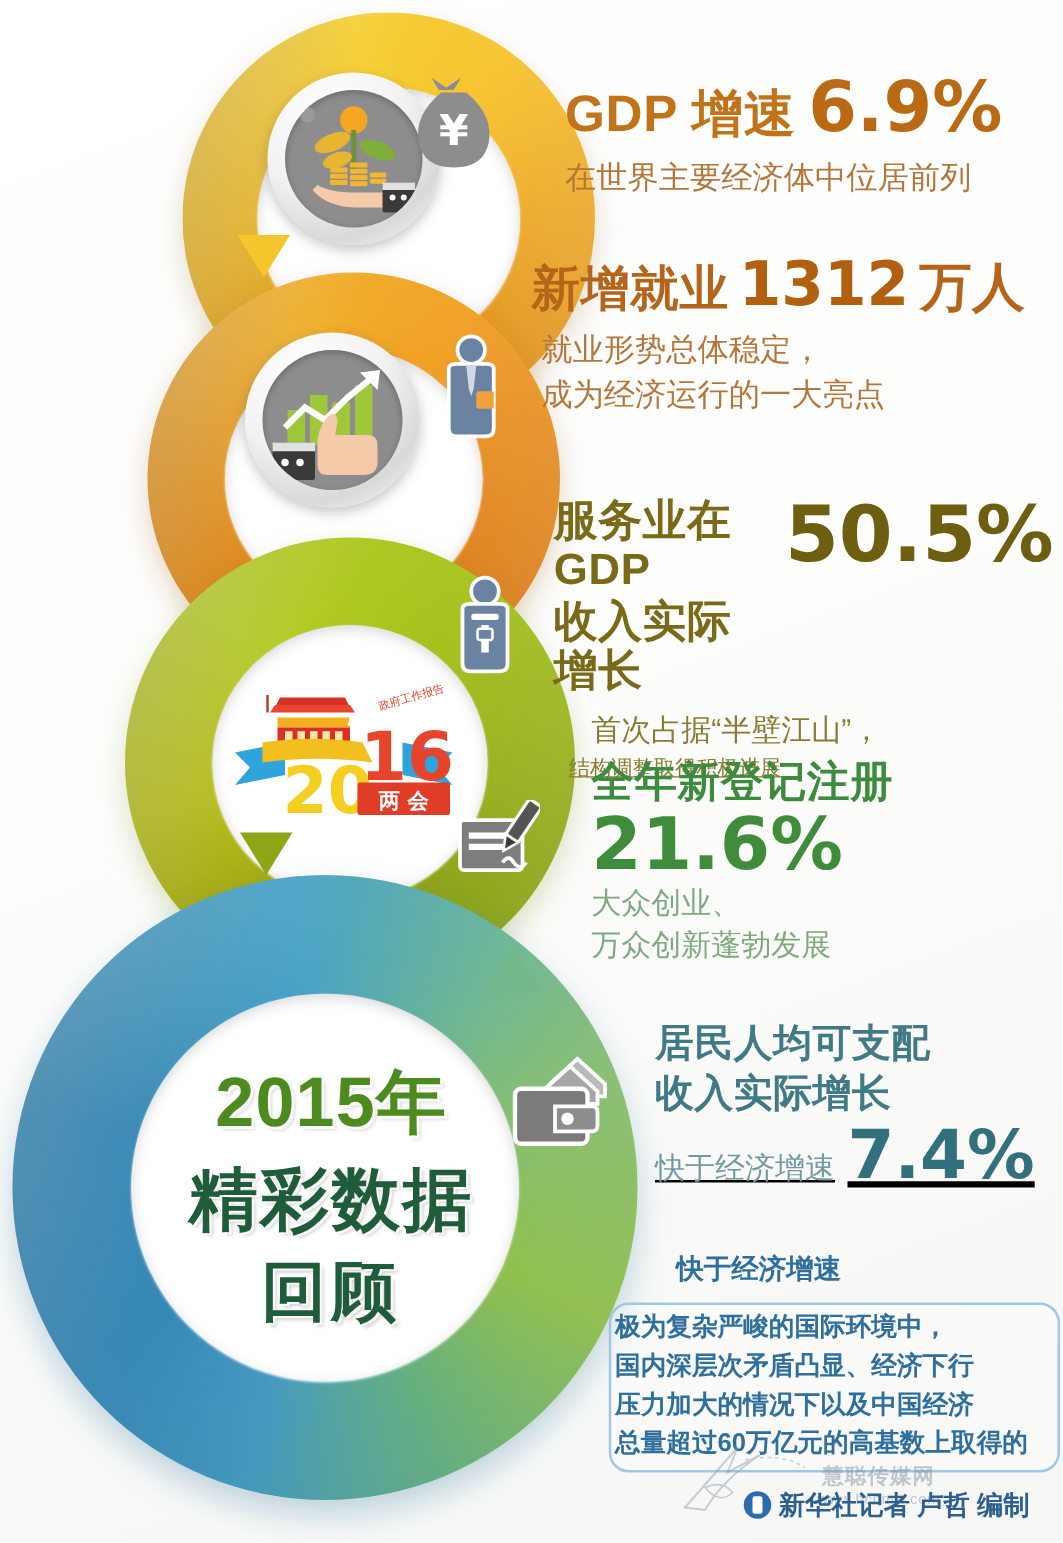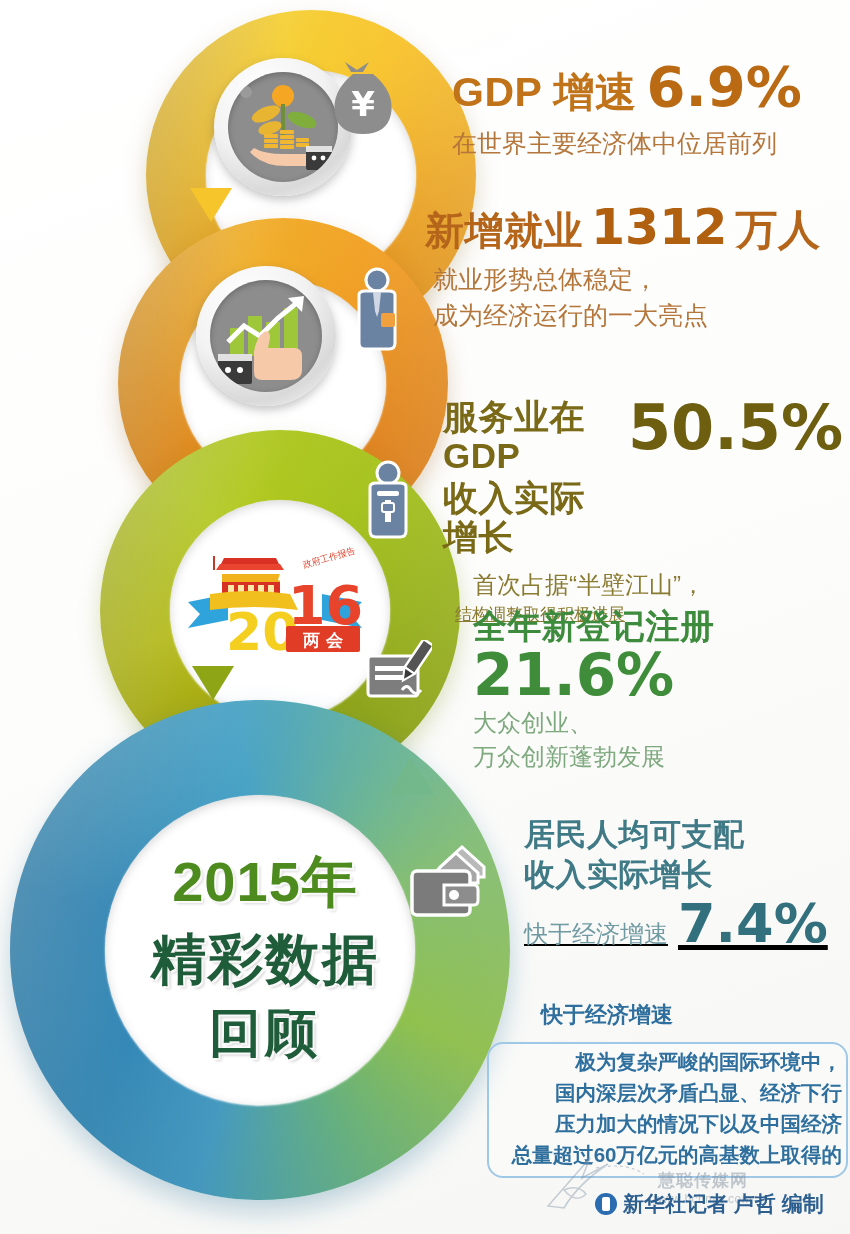--- a/index.html
+++ b/index.html
@@ -69,21 +69,21 @@
      text-shadow:2px 2px 0 rgba(255,255,255,.85), 3px 3px 3px rgba(0,0,0,.18);}
   #centerText .l3{font-size:52px;color:#1f5c3a;margin-top:2px;letter-spacing:4px;
      text-shadow:2px 2px 0 rgba(255,255,255,.85), 3px 3px 3px rgba(0,0,0,.18);}
 
   
   .badge2016{position:absolute;left:180px;top:528px;width:190px;height:135px;}
 
   
   #calloutBox{position:absolute;left:487px;top:1042px;width:357px;height:132px;
     border:2px solid #9fc8e6;border-radius:16px;background:rgba(255,255,255,.25);}
-  #calloutText{position:absolute;left:492px;top:1046px;width:350px;text-align:right;
+  #calloutText{position:absolute;left:492px;top:1046px;width:350px;
     color:#2f6f9e;font-size:20.5px;line-height:1.52;font-weight:bold;padding-right:8px;}
 
   
   #credit{position:absolute;left:595px;top:1190px;color:#2c5f8f;font-size:21px;font-weight:bold;
     display:flex;align-items:center;gap:6px;}
   .xh-logo{width:22px;height:22px;border-radius:50%;background:#2b6bb0;display:inline-block;
     position:relative;flex:0 0 auto;}
   .xh-logo::after{content:"";position:absolute;left:7px;top:4px;width:8px;height:14px;
     background:#fff;border-radius:2px;}
 

